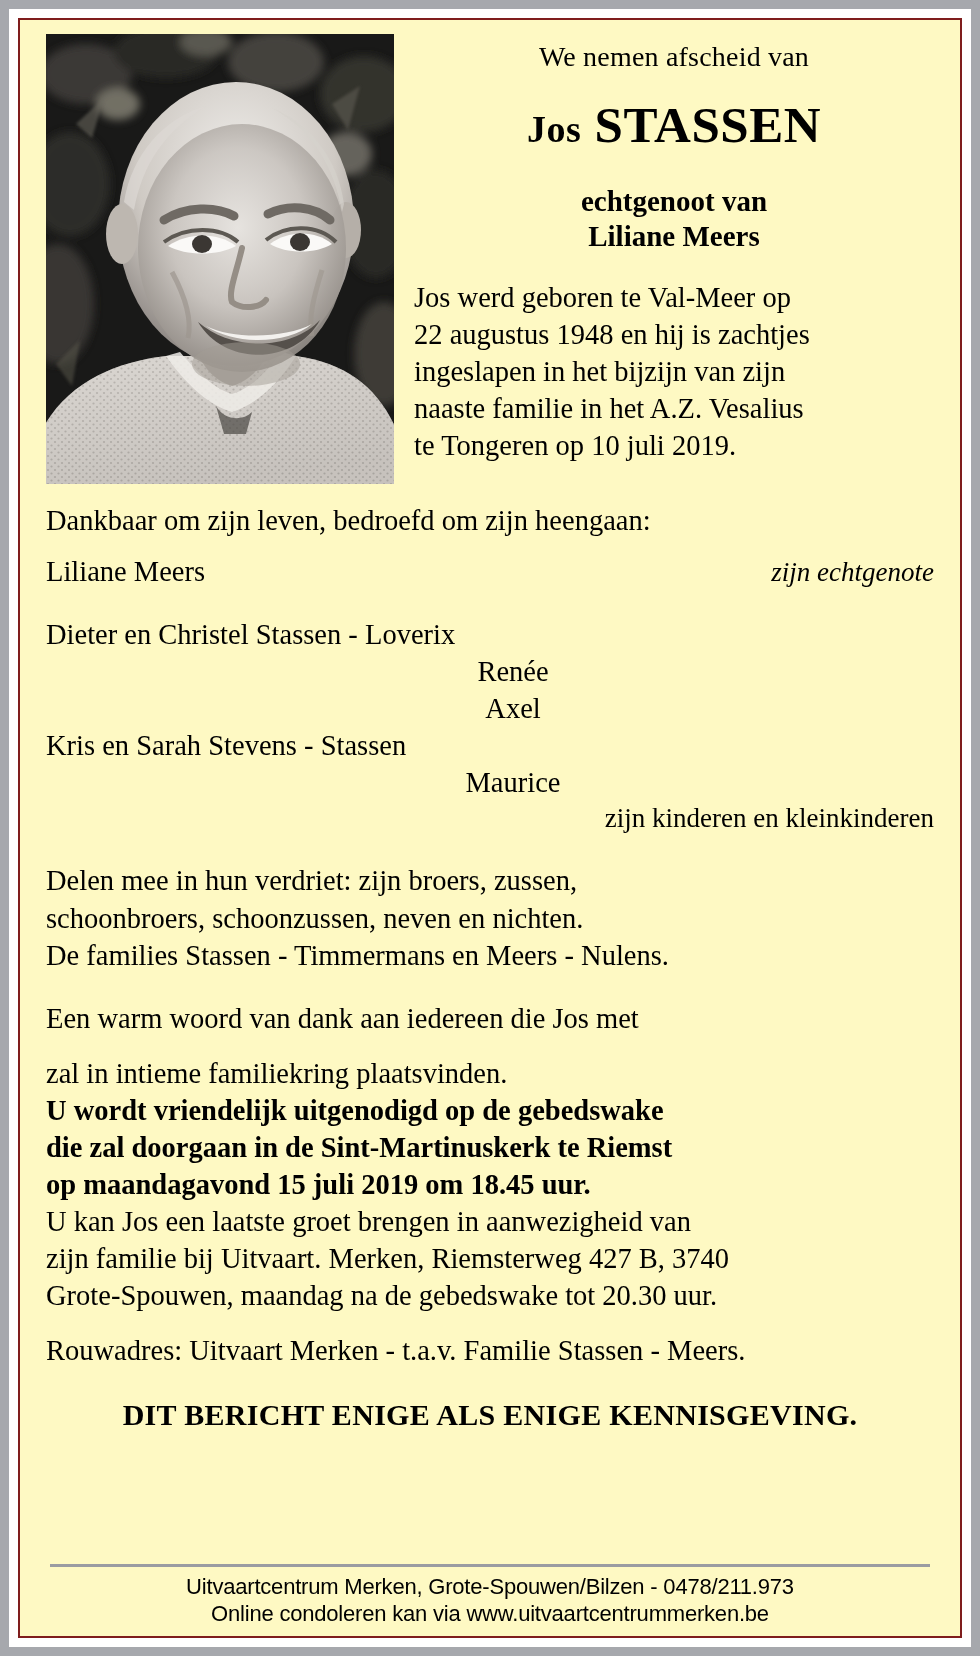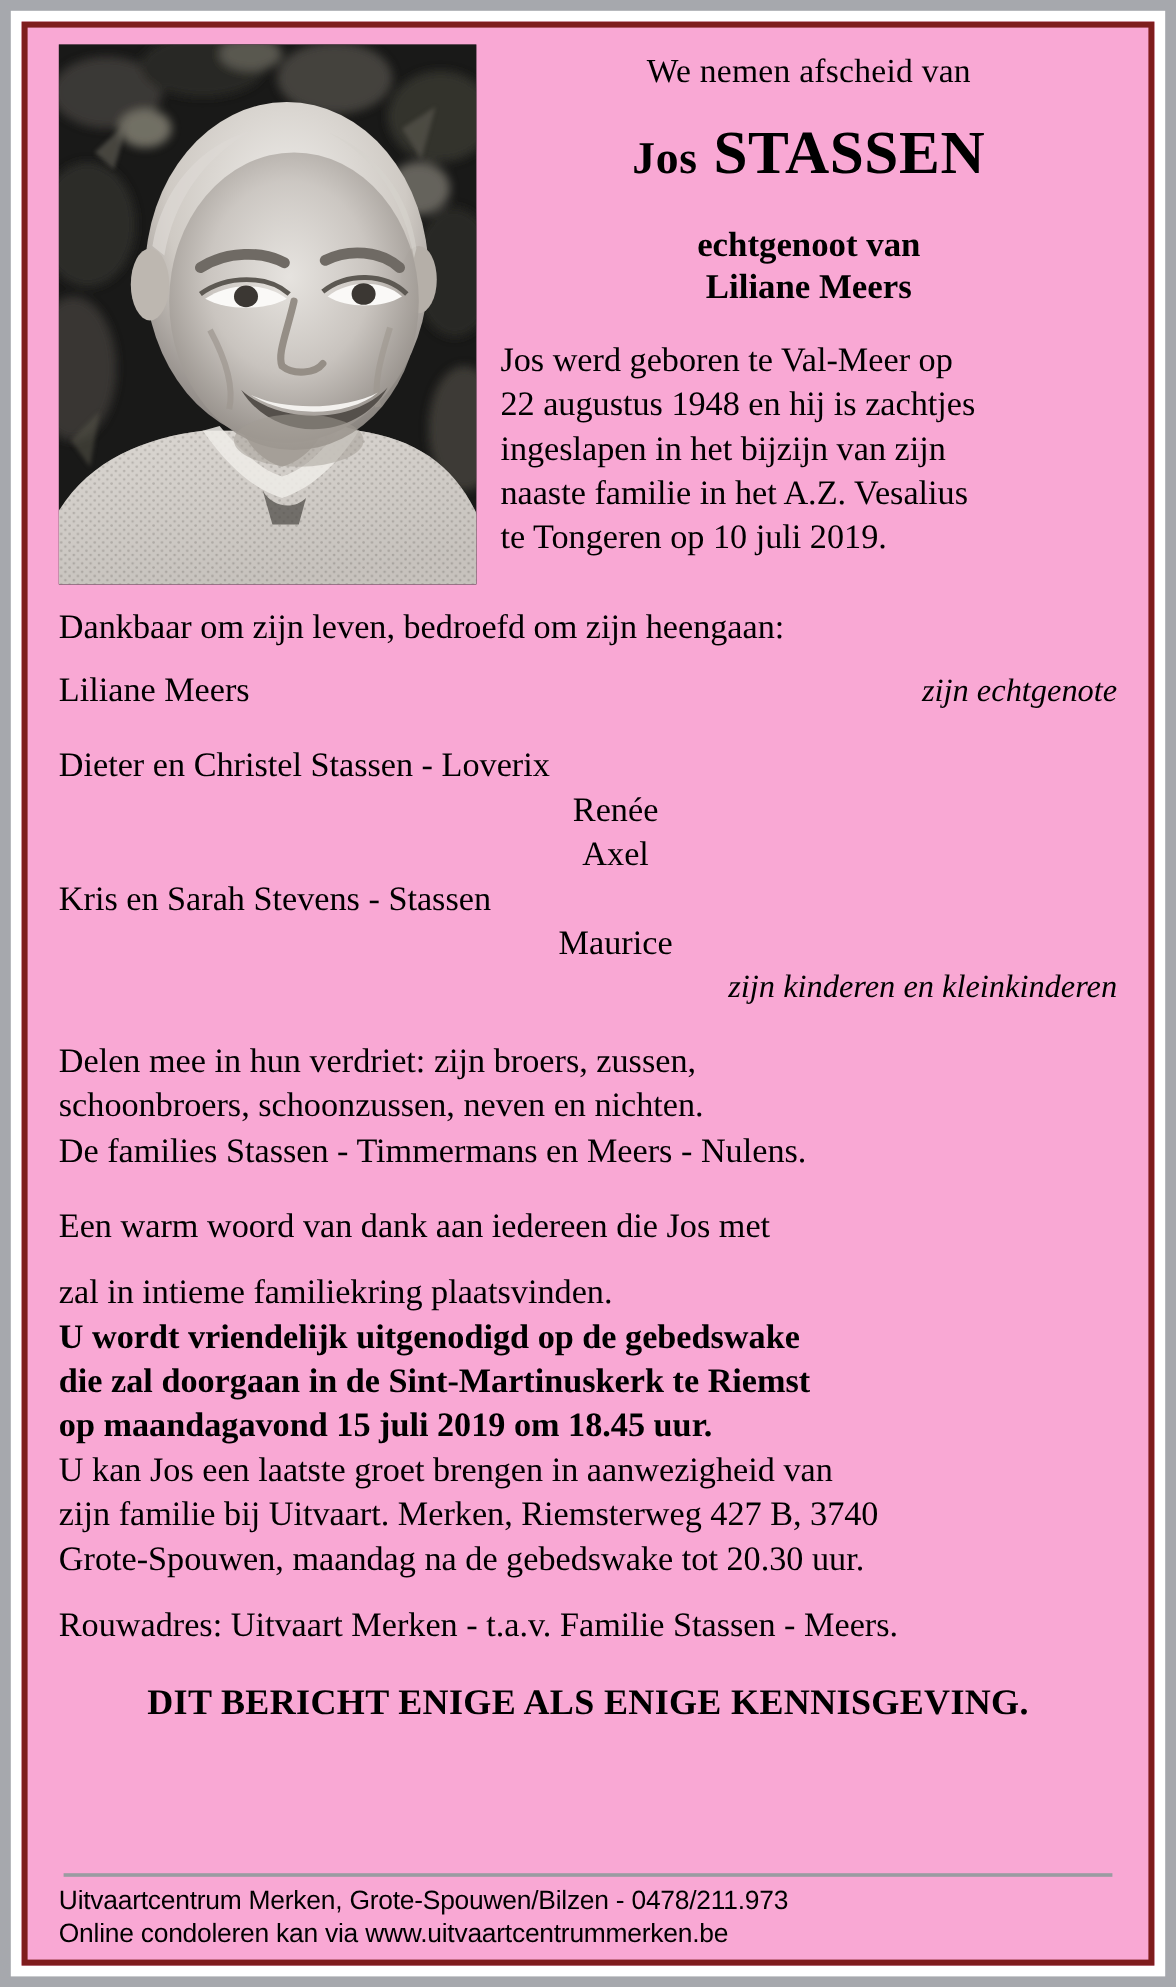--- a/index.html
+++ b/index.html
@@ -22,22 +22,22 @@
     width: 980px;
     height: 1656px;
     background: #ffffff;
     border: 9px solid #a6a8ad;
     padding: 9px;
   }
   .notice-inner {
     box-sizing: border-box;
     width: 100%;
     height: 100%;
-    border: 5px solid #7f1d1d;
-    background: #f9a8d4;
+    border: 2px solid #7f1d1d;
+    background: #fef9c3;
     padding: 0;
     position: relative;
   }
   .sheet {
     box-sizing: border-box;
     width: 100%;
     height: 100%;
     padding: 14px 26px 0 26px;
     position: relative;
     display: flex;
@@ -114,21 +114,20 @@
     align-items: baseline;
     width: 100%;
   }
   .rel-italic {
     font-style: italic;
     font-size: 27px;
     margin-top: 16px;
   }
   .rel-right {
     text-align: right;
-    font-style: italic;
     font-size: 27px;
     width: 100%;
     display: block;
   }
   .indent { padding-left: 46px; text-align: center; }
   .bold-block { font-weight: bold; }
   .bold-block .line { font-weight: bold; }
 
   .declaration {
     text-align: center;
@@ -142,20 +141,21 @@
   .footer-wrap {
     margin-top: auto;
     padding-bottom: 8px;
   }
   .rule {
     height: 3px;
     background: #9a9ca1;
     margin: 10px 4px 7px 4px;
   }
   .footer-line {
+    text-align: center;
     font-family: "Liberation Sans", sans-serif;
     font-size: 22px;
     line-height: 1.22;
     letter-spacing: -0.2px;
   }
 </style>
 </head>
 <body>
 
 <div class="notice">

